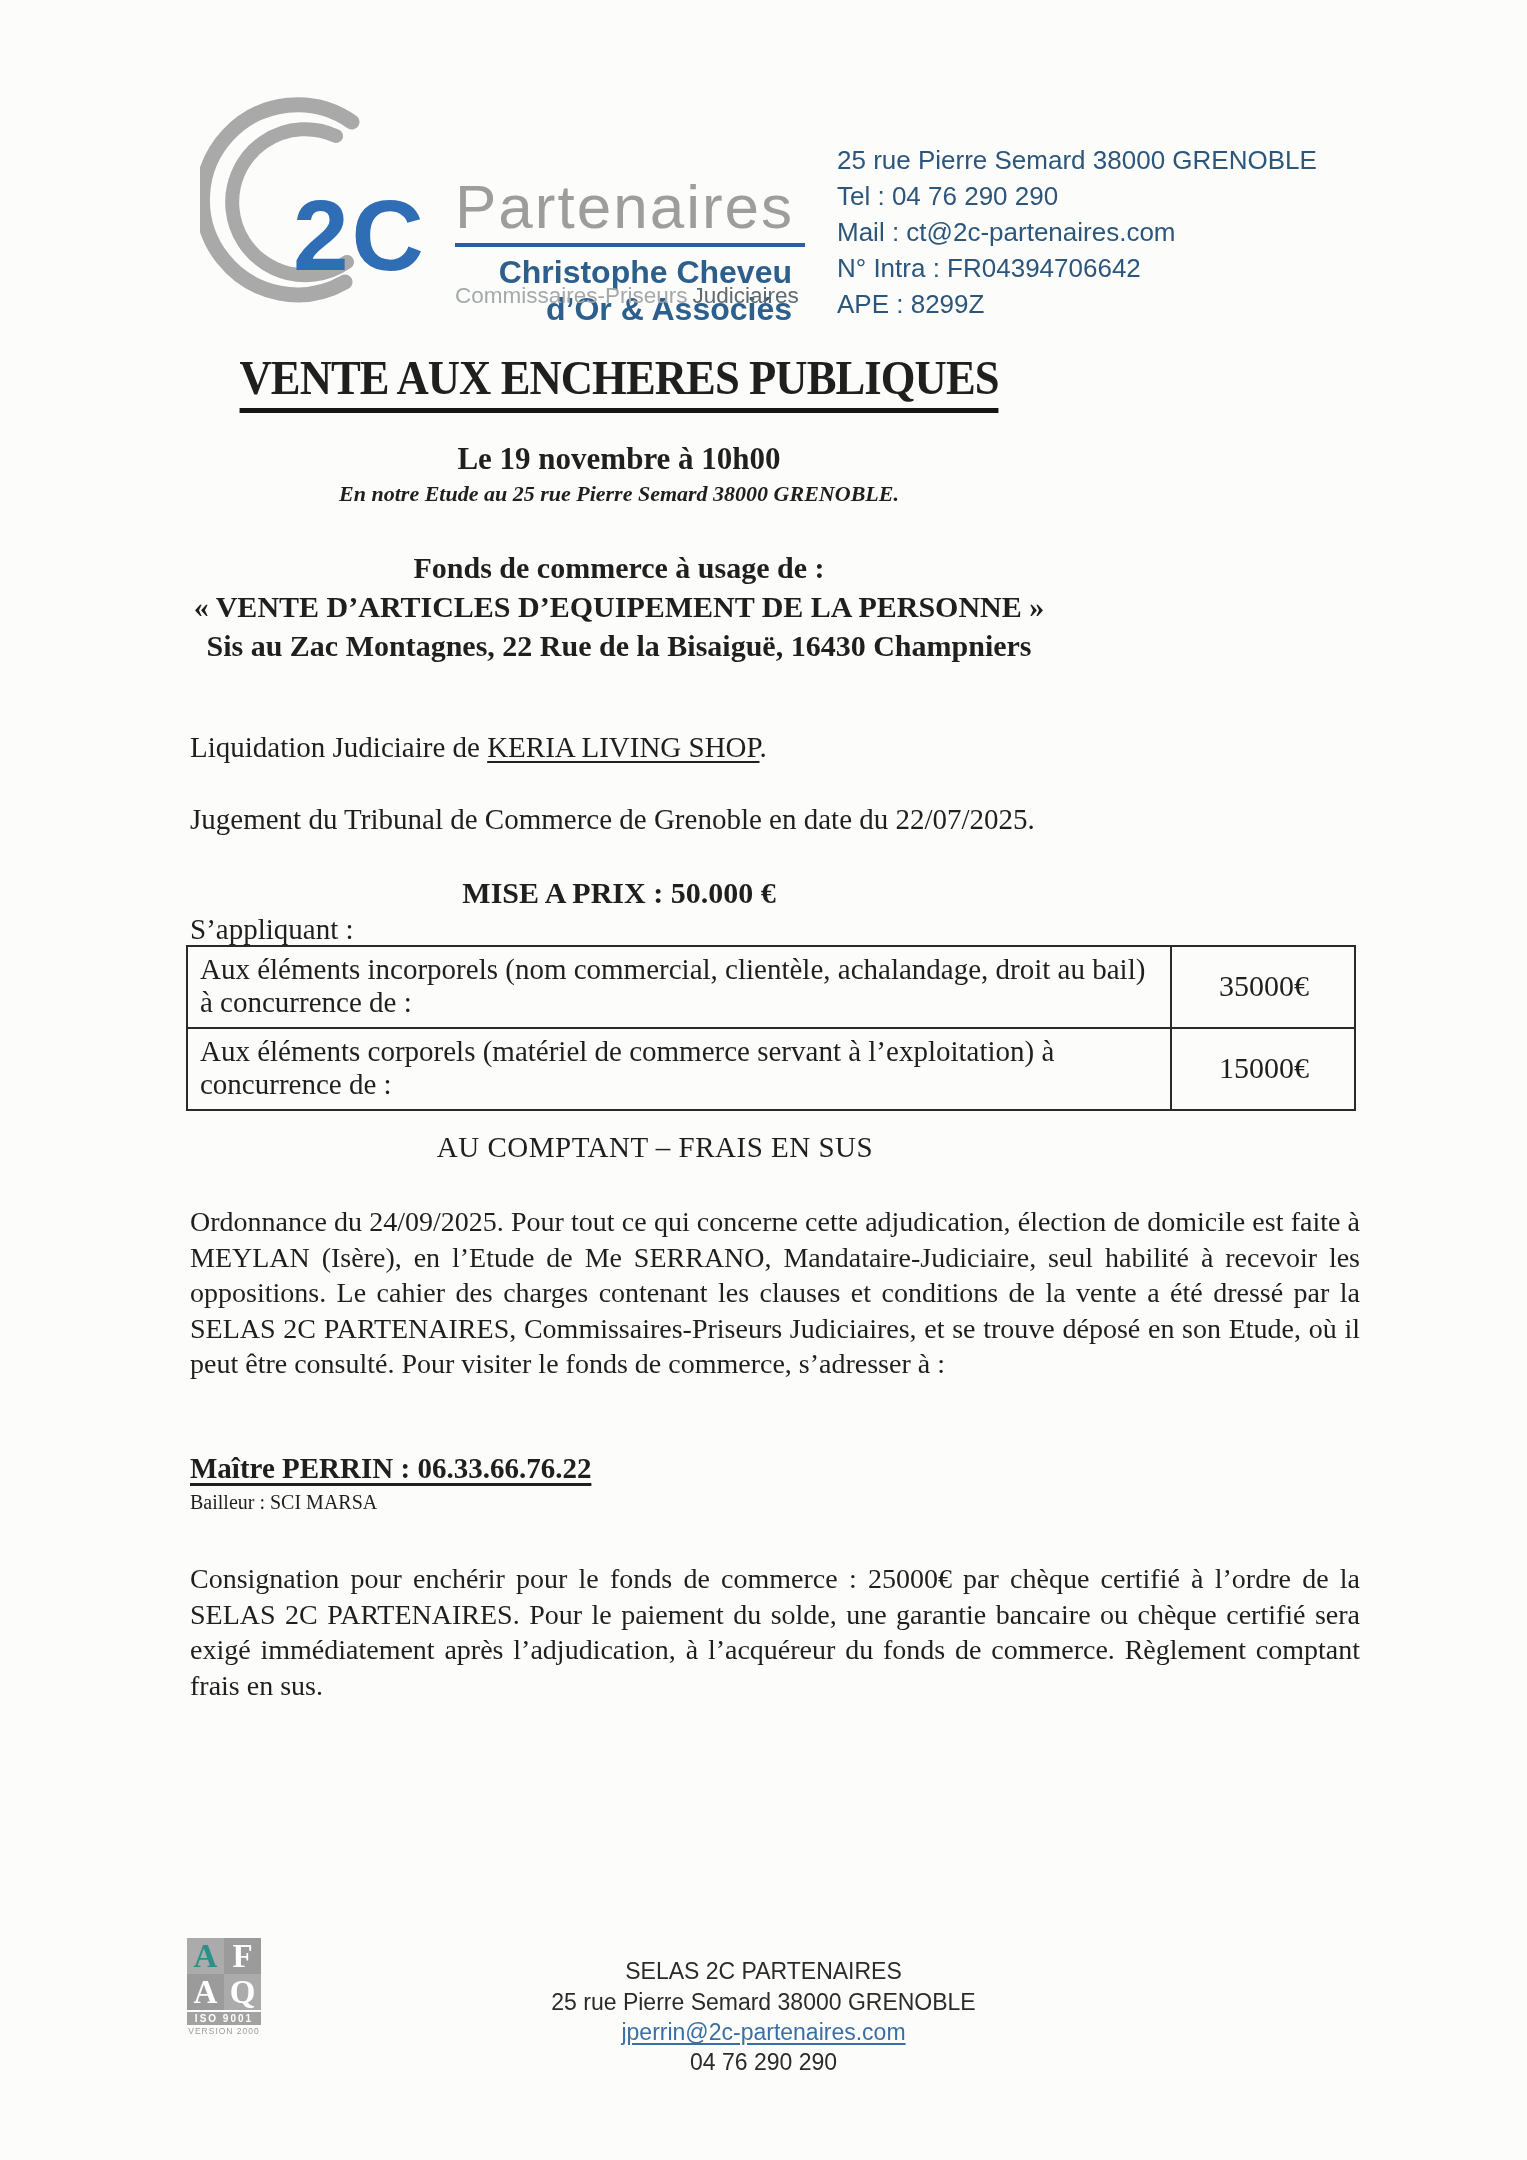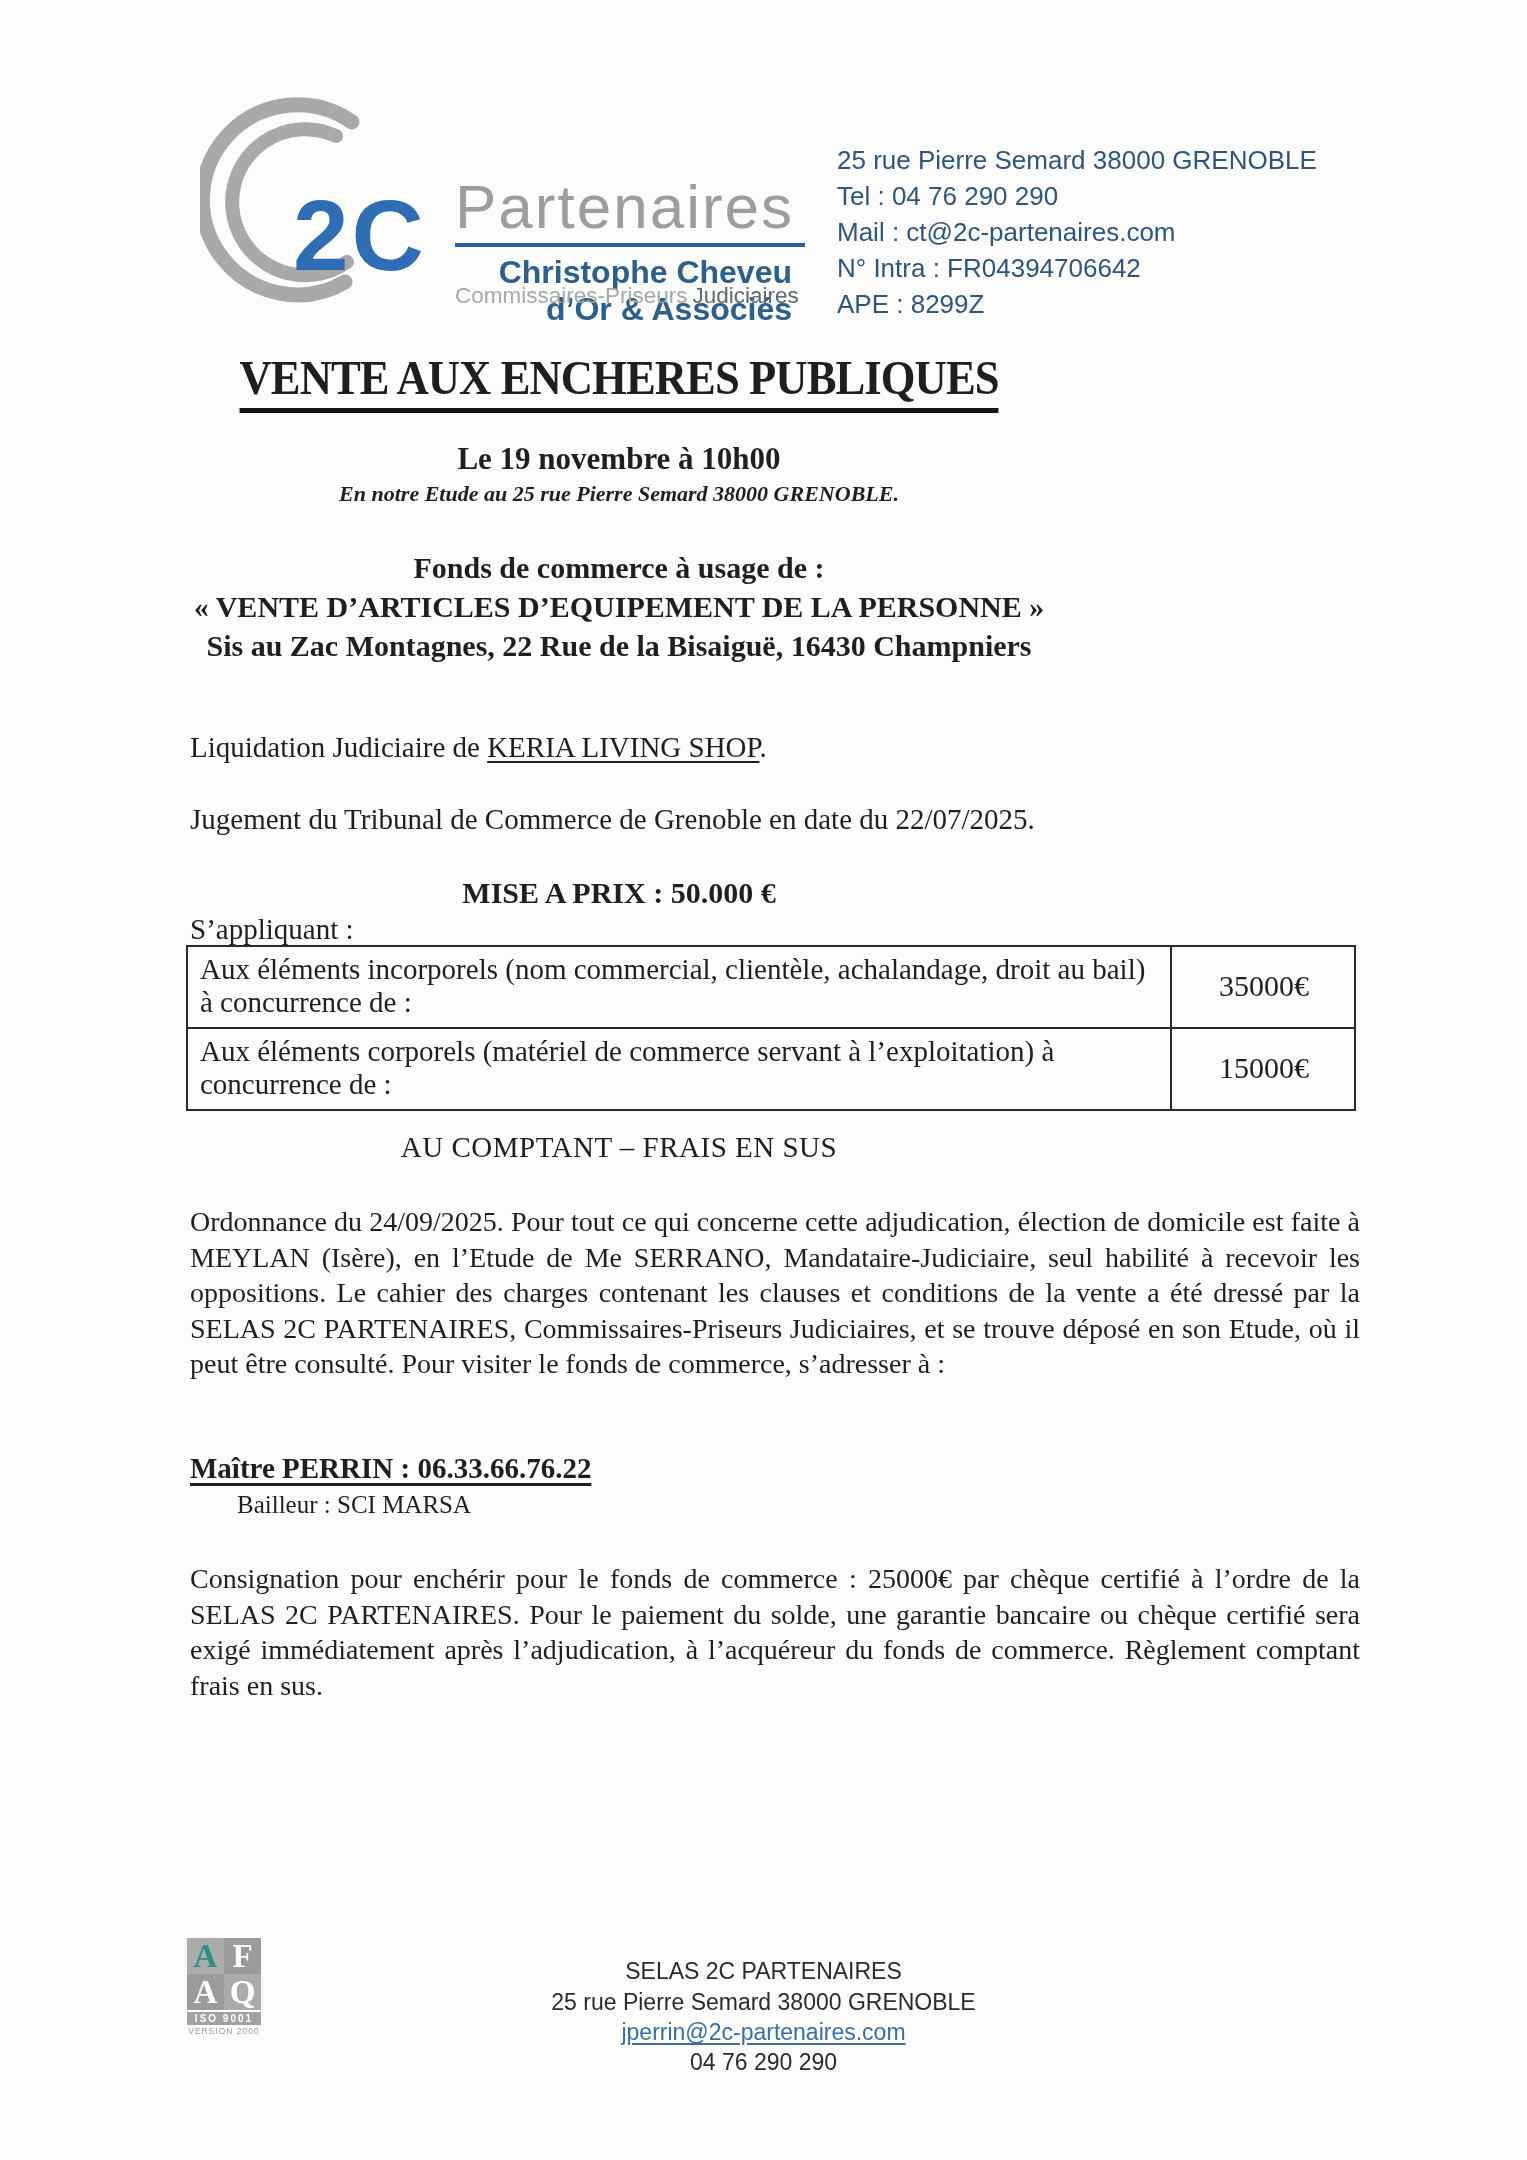--- a/index.html
+++ b/index.html
@@ -87,31 +87,31 @@
     padding:6px 10px 8px 12px;
     min-height:58px;
     display:flex;align-items:center;
   }
   .ptable .amount{
     border-left:2px solid #2a2a2a;
     justify-content:center;font-size:30px;
   }
   .ptable .last{border-bottom:none;}
   
-  .comptant{top:1131px;font-size:29px;letter-spacing:.5px;}
+  .comptant{top:1131px;font-size:29px;letter-spacing:.5px;padding-left:36px;}
   .para{
     left:190px;width:1170px;
     font-size:28px;line-height:35.5px;text-align:justify;
   }
   .para1{top:1204px;}
   .maitre{
     left:190px;top:1452px;font-size:29px;font-weight:bold;
     text-decoration:underline;text-decoration-thickness:2.5px;text-underline-offset:5px;
   }
-  .bailleur{left:190px;top:1491px;font-size:25px;margin-left:47px;}
+  .bailleur{left:190px;top:1491px;font-size:20px;}
   .para2{top:1561px;}
   
   .afaq{left:187px;top:1938px;width:74px;font-family:"Liberation Serif",serif;}
   .afaq-grid{
     width:74px;height:72px;
     display:grid;grid-template-columns:1fr 1fr;grid-template-rows:1fr 1fr;
   }
   .afaq-grid .q{display:flex;align-items:center;justify-content:center;
     font-size:33px;font-weight:bold;line-height:1;}
   .q1{background:#ababab;color:var(--afaq-teal);}

